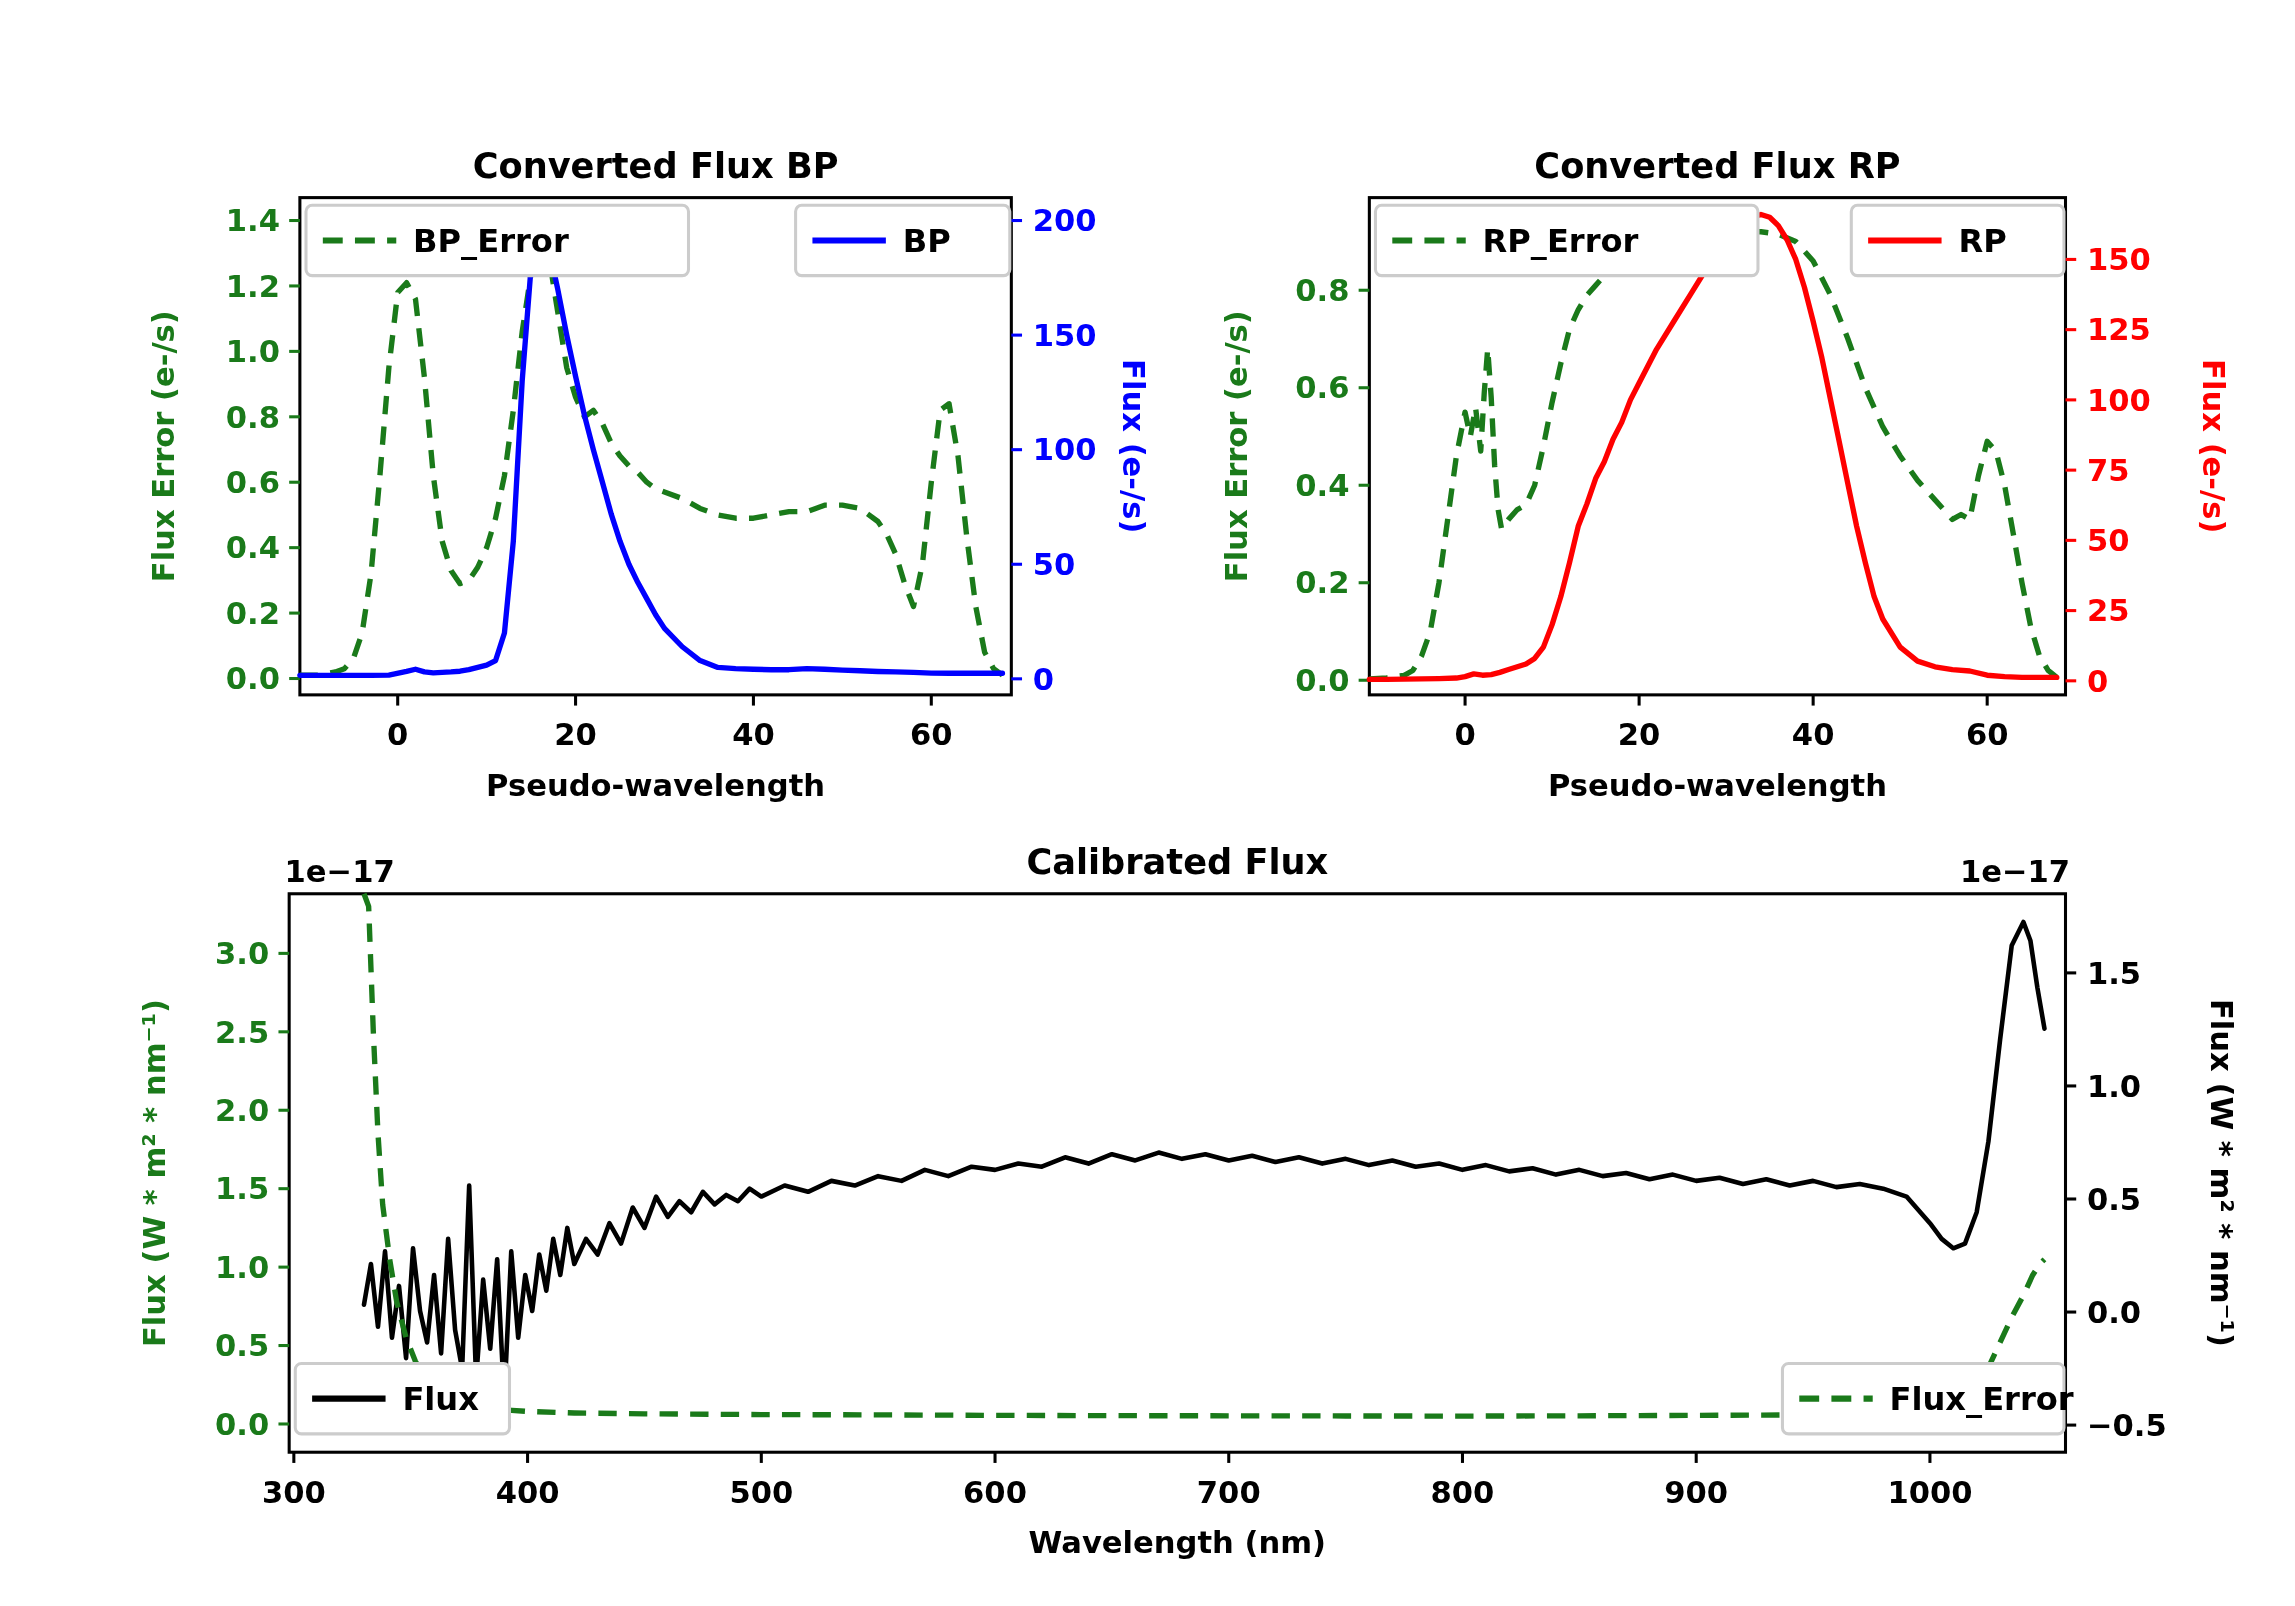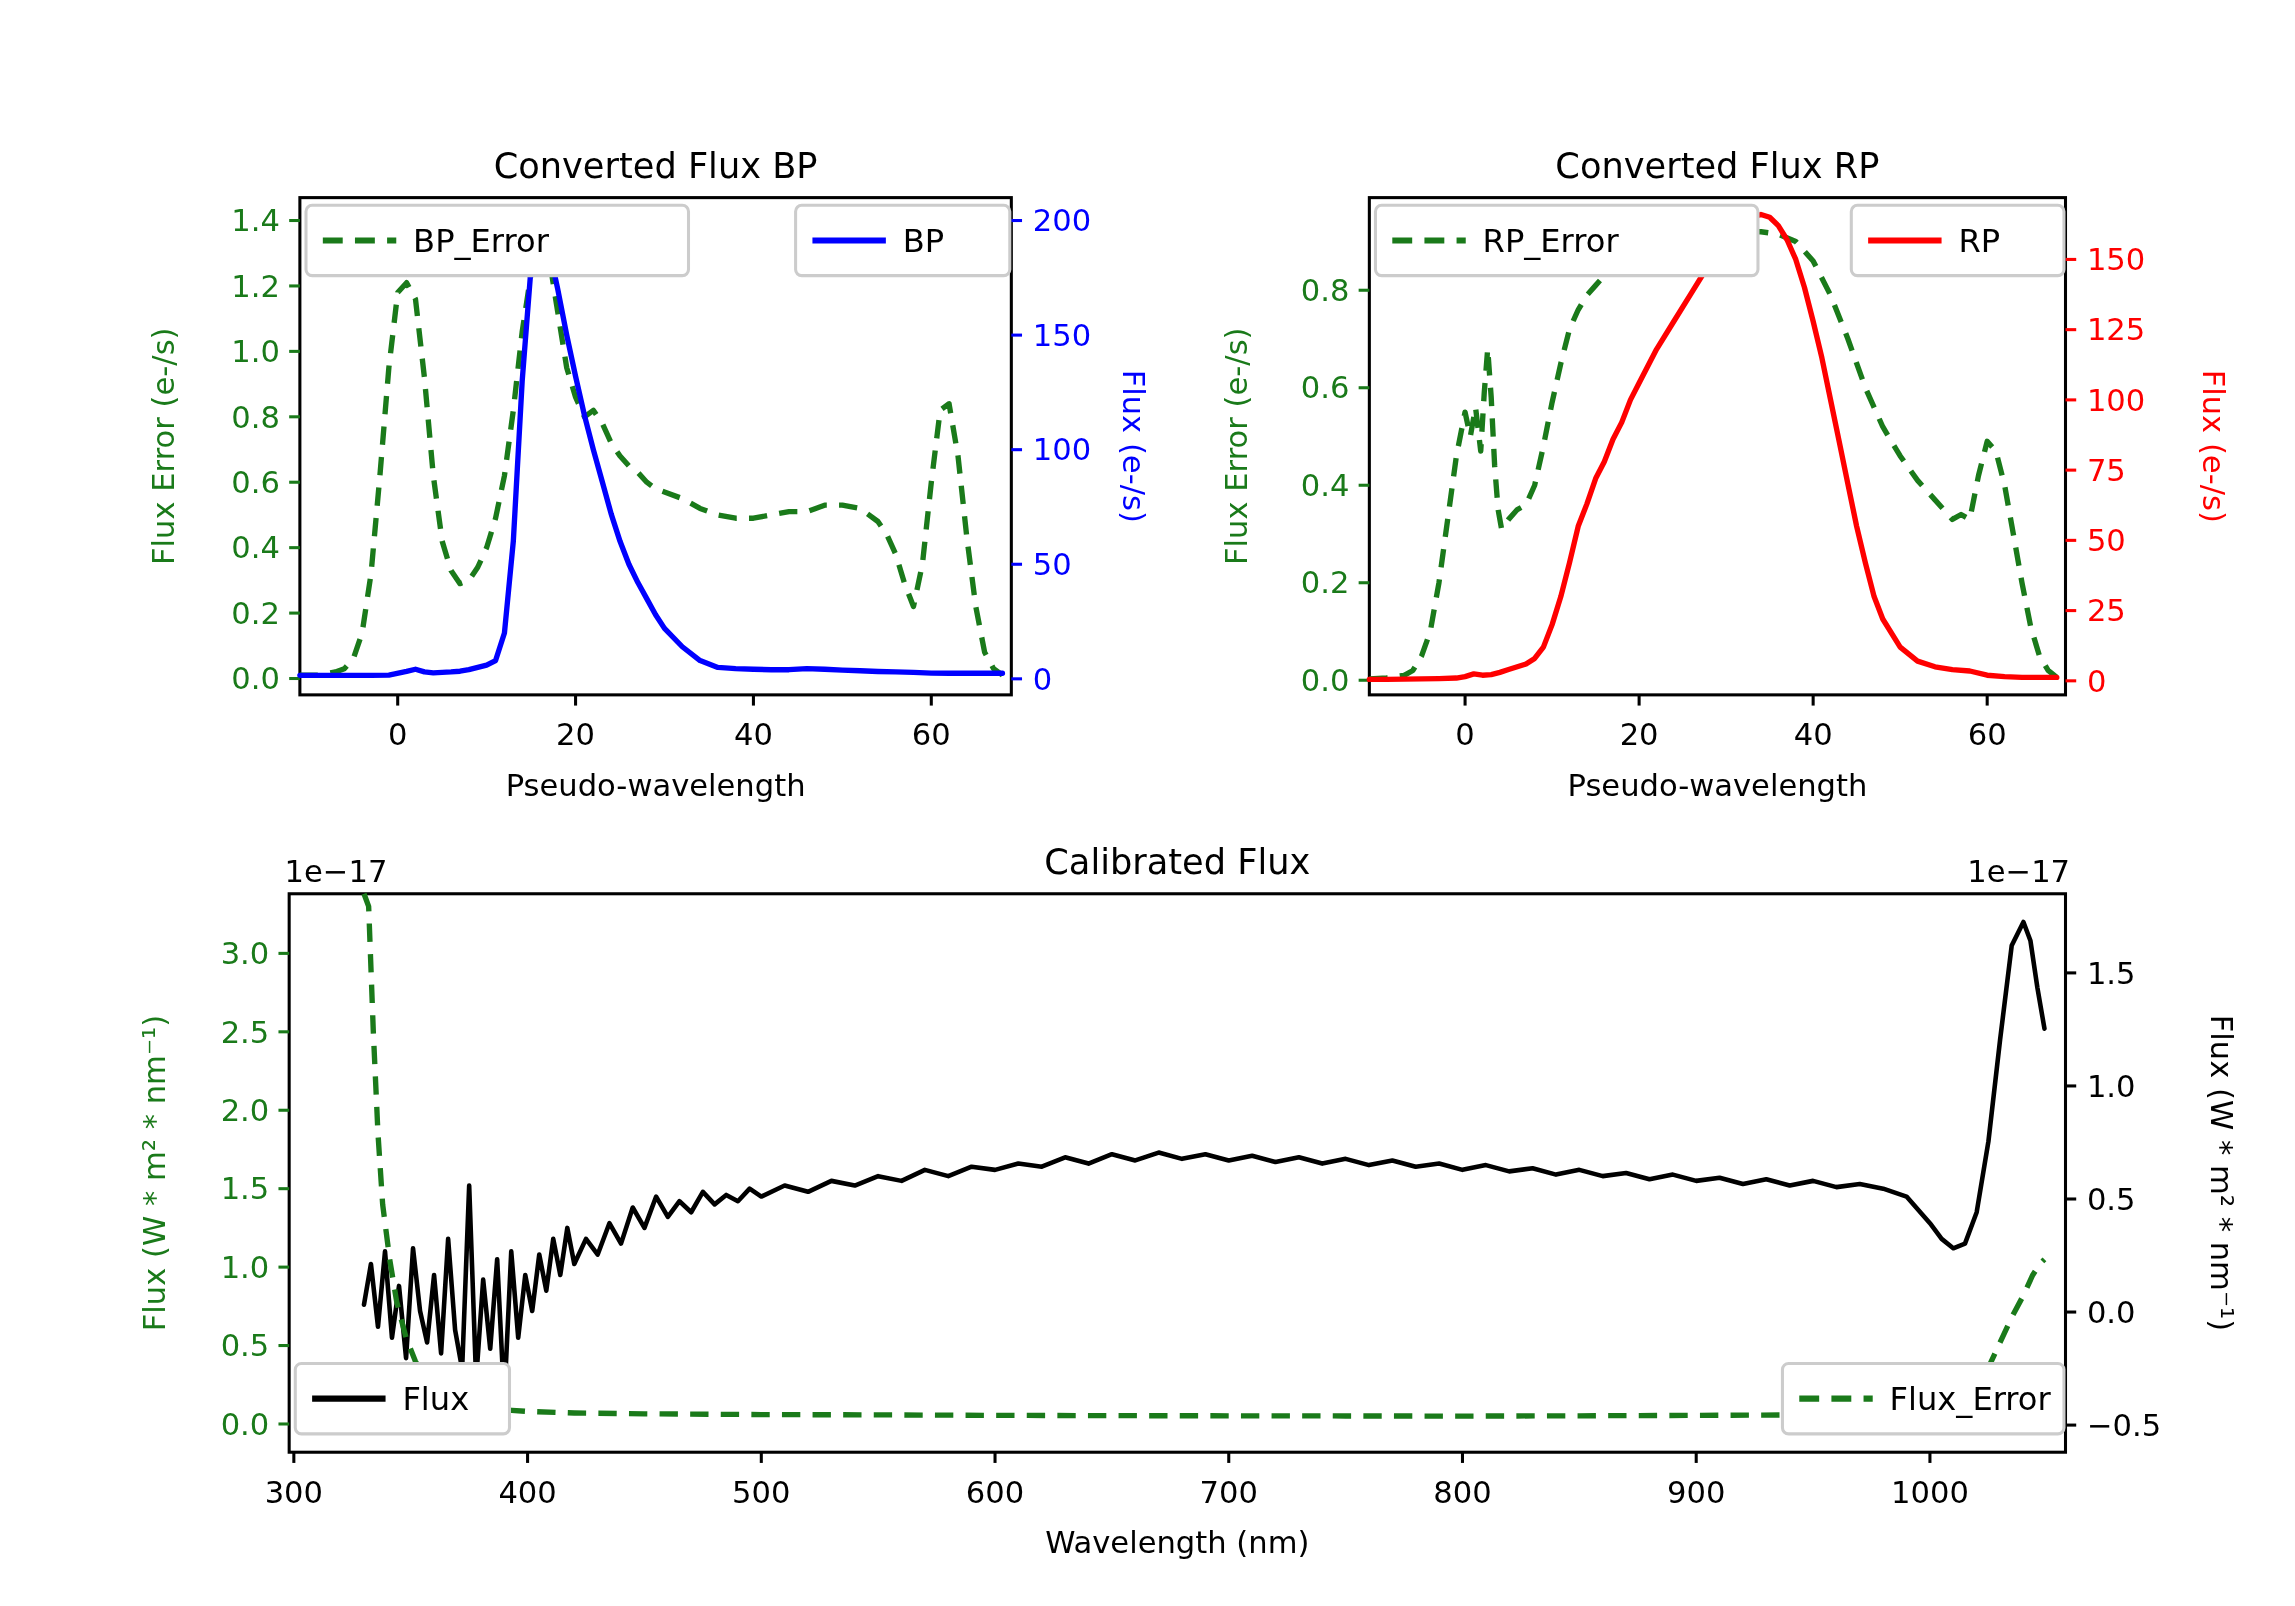--- a/index.html
+++ b/index.html
@@ -1,17 +1,17 @@
 <!DOCTYPE html>
 <html style="font-size:12.2px"><head>
 <meta charset="utf-8">
 <style>
   html,body{margin:0;padding:0;background:#ffffff;}
   body{width:2295px;height:1607px;font-family:"DejaVu Sans",sans-serif;overflow:hidden;}
-  #fig{position:relative;width:2295px;height:1607px;background:#fff;}
+  #fig{position:relative;width:2295px;height:1607px;background:#fff;font-weight:bold;}
   svg{display:block;}
   .tick{stroke:#000;stroke-width:4;}
   .tick-green{stroke:#1a7a1a;stroke-width:4;}
   .tick-blue{stroke:#0000ff;stroke-width:4;}
   .tick-red{stroke:#ff0000;stroke-width:4;}
   .ttl{font-size:46px;fill:#000;text-anchor:middle;font-family:"DejaVu Sans",sans-serif;}
   .lbl{font-size:40px;fill:#000;text-anchor:middle;font-family:"DejaVu Sans",sans-serif;}
   .tk{font-size:40px;fill:#000;font-family:"DejaVu Sans",sans-serif;}
   .tk-green{font-size:40px;fill:#1a7a1a;font-family:"DejaVu Sans",sans-serif;}
   .tk-blue{font-size:40px;fill:#0000ff;font-family:"DejaVu Sans",sans-serif;}

